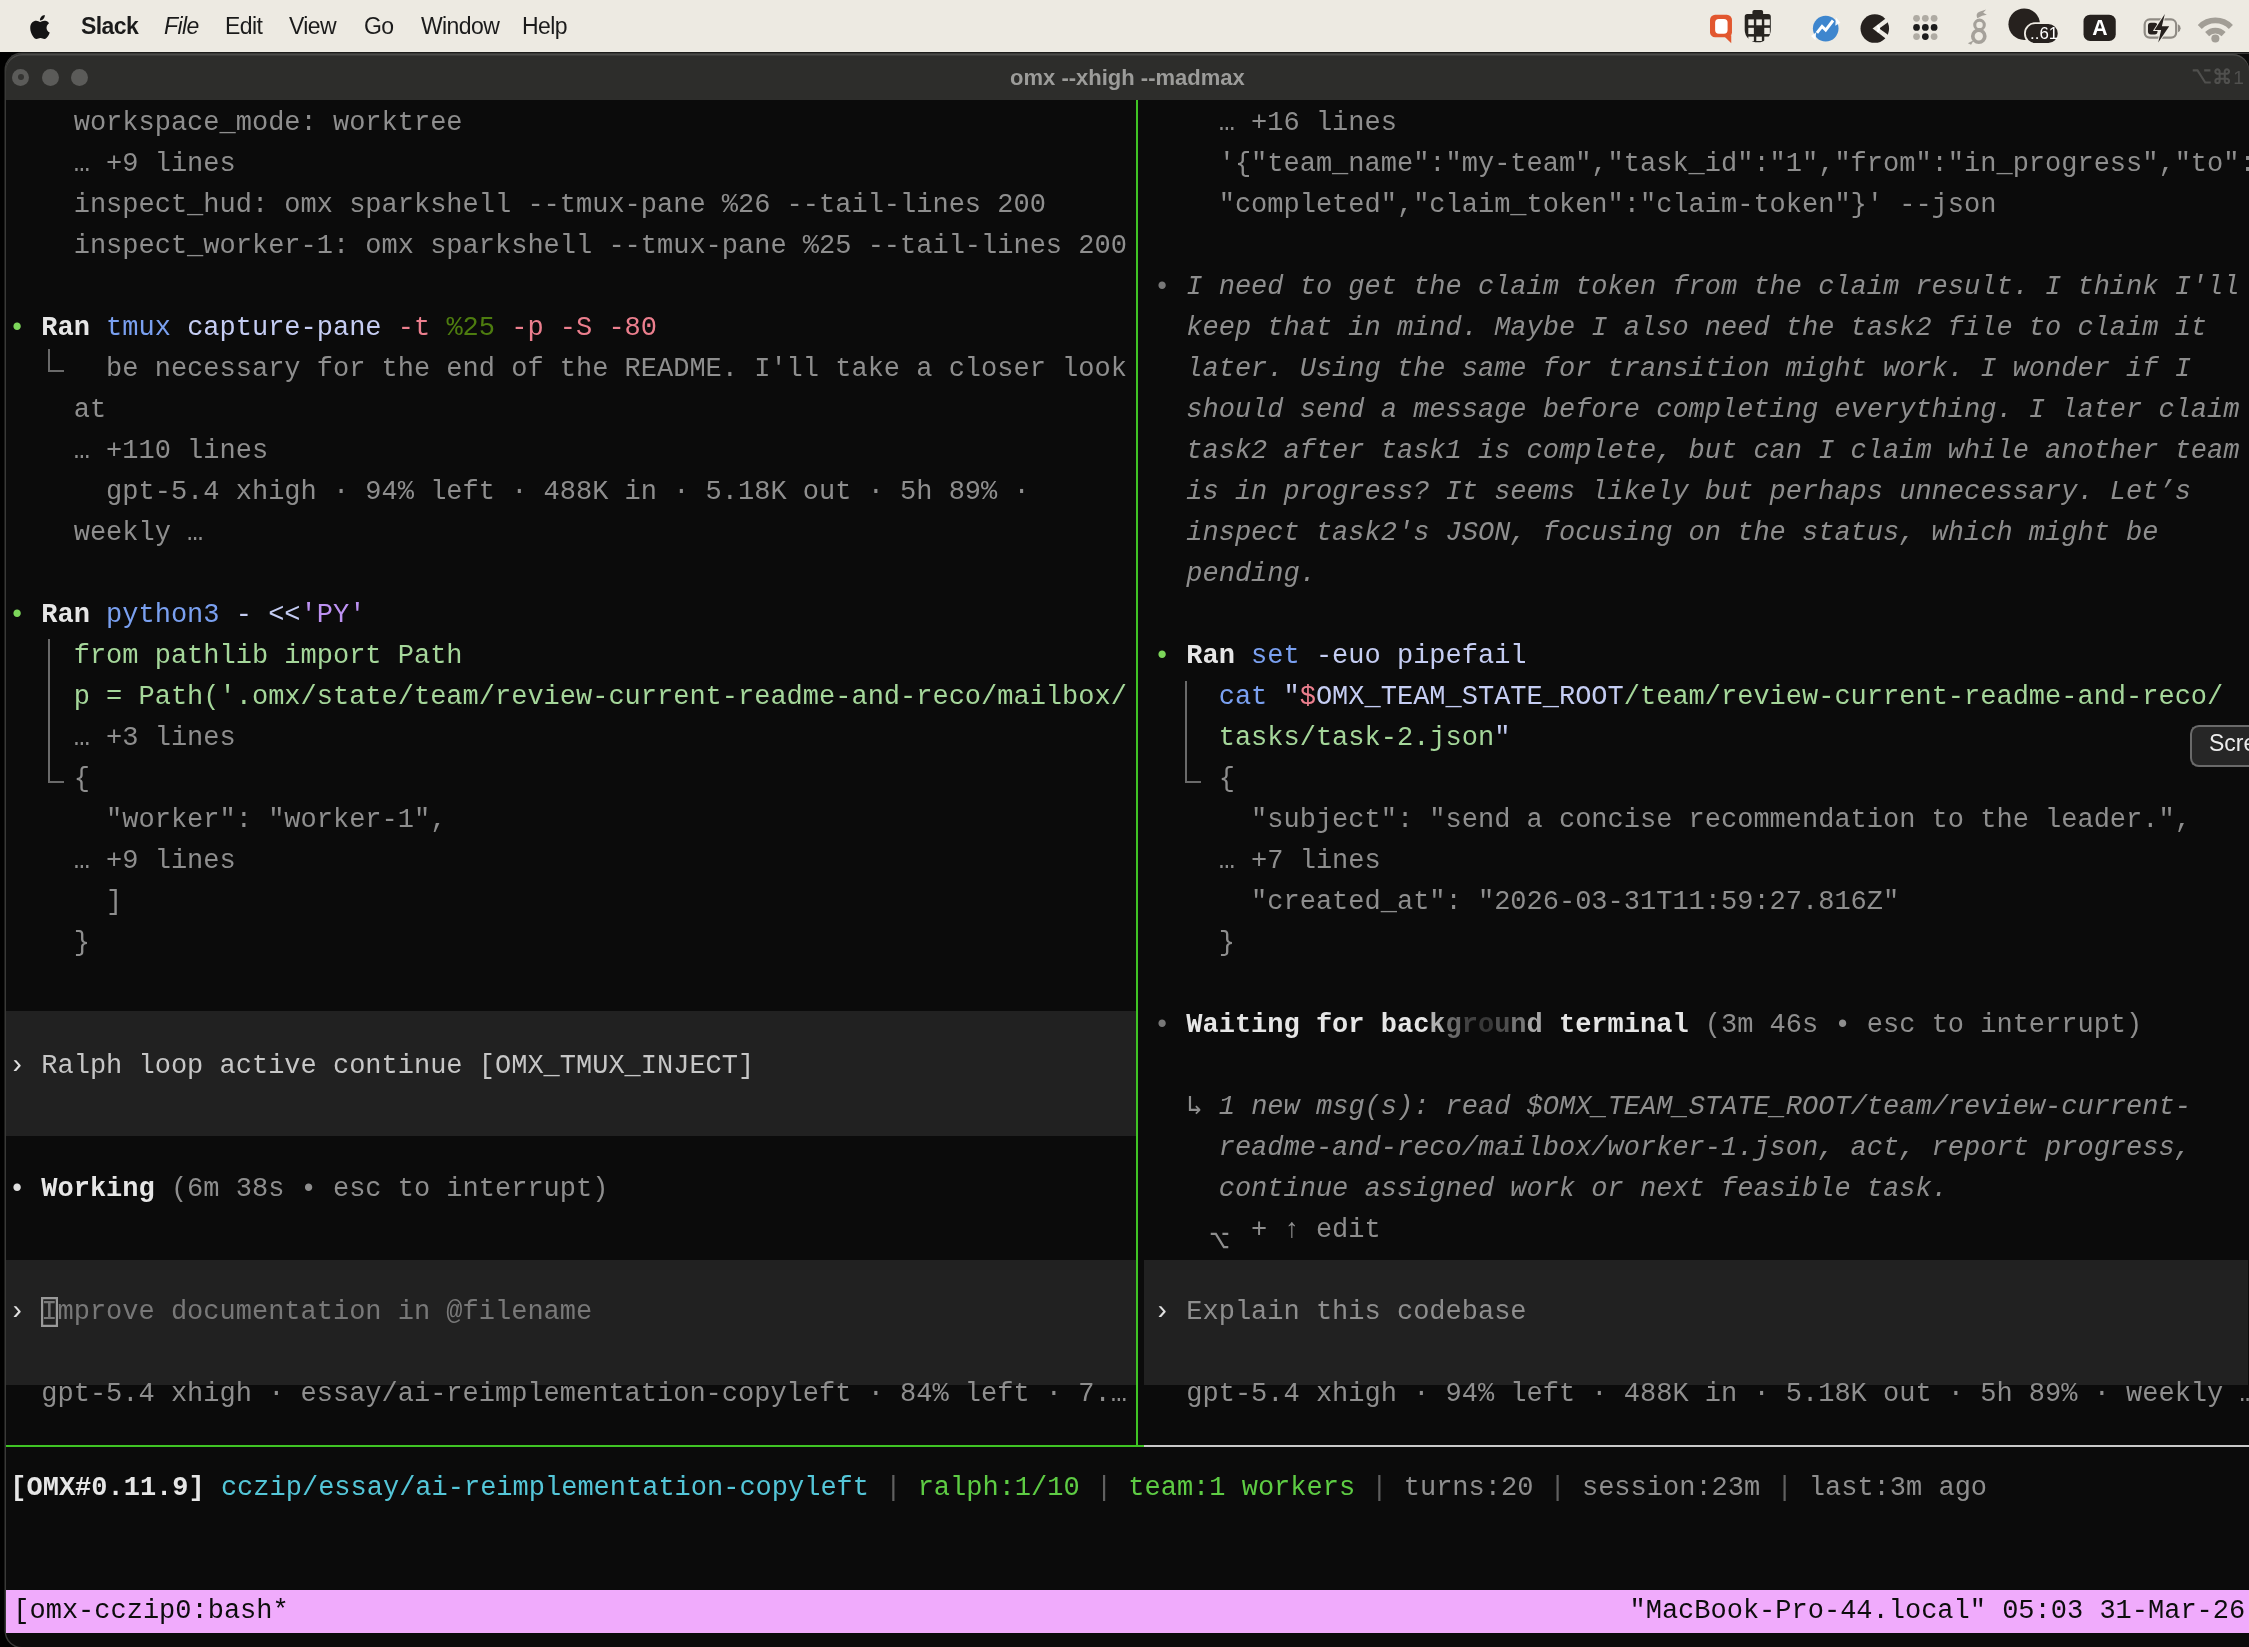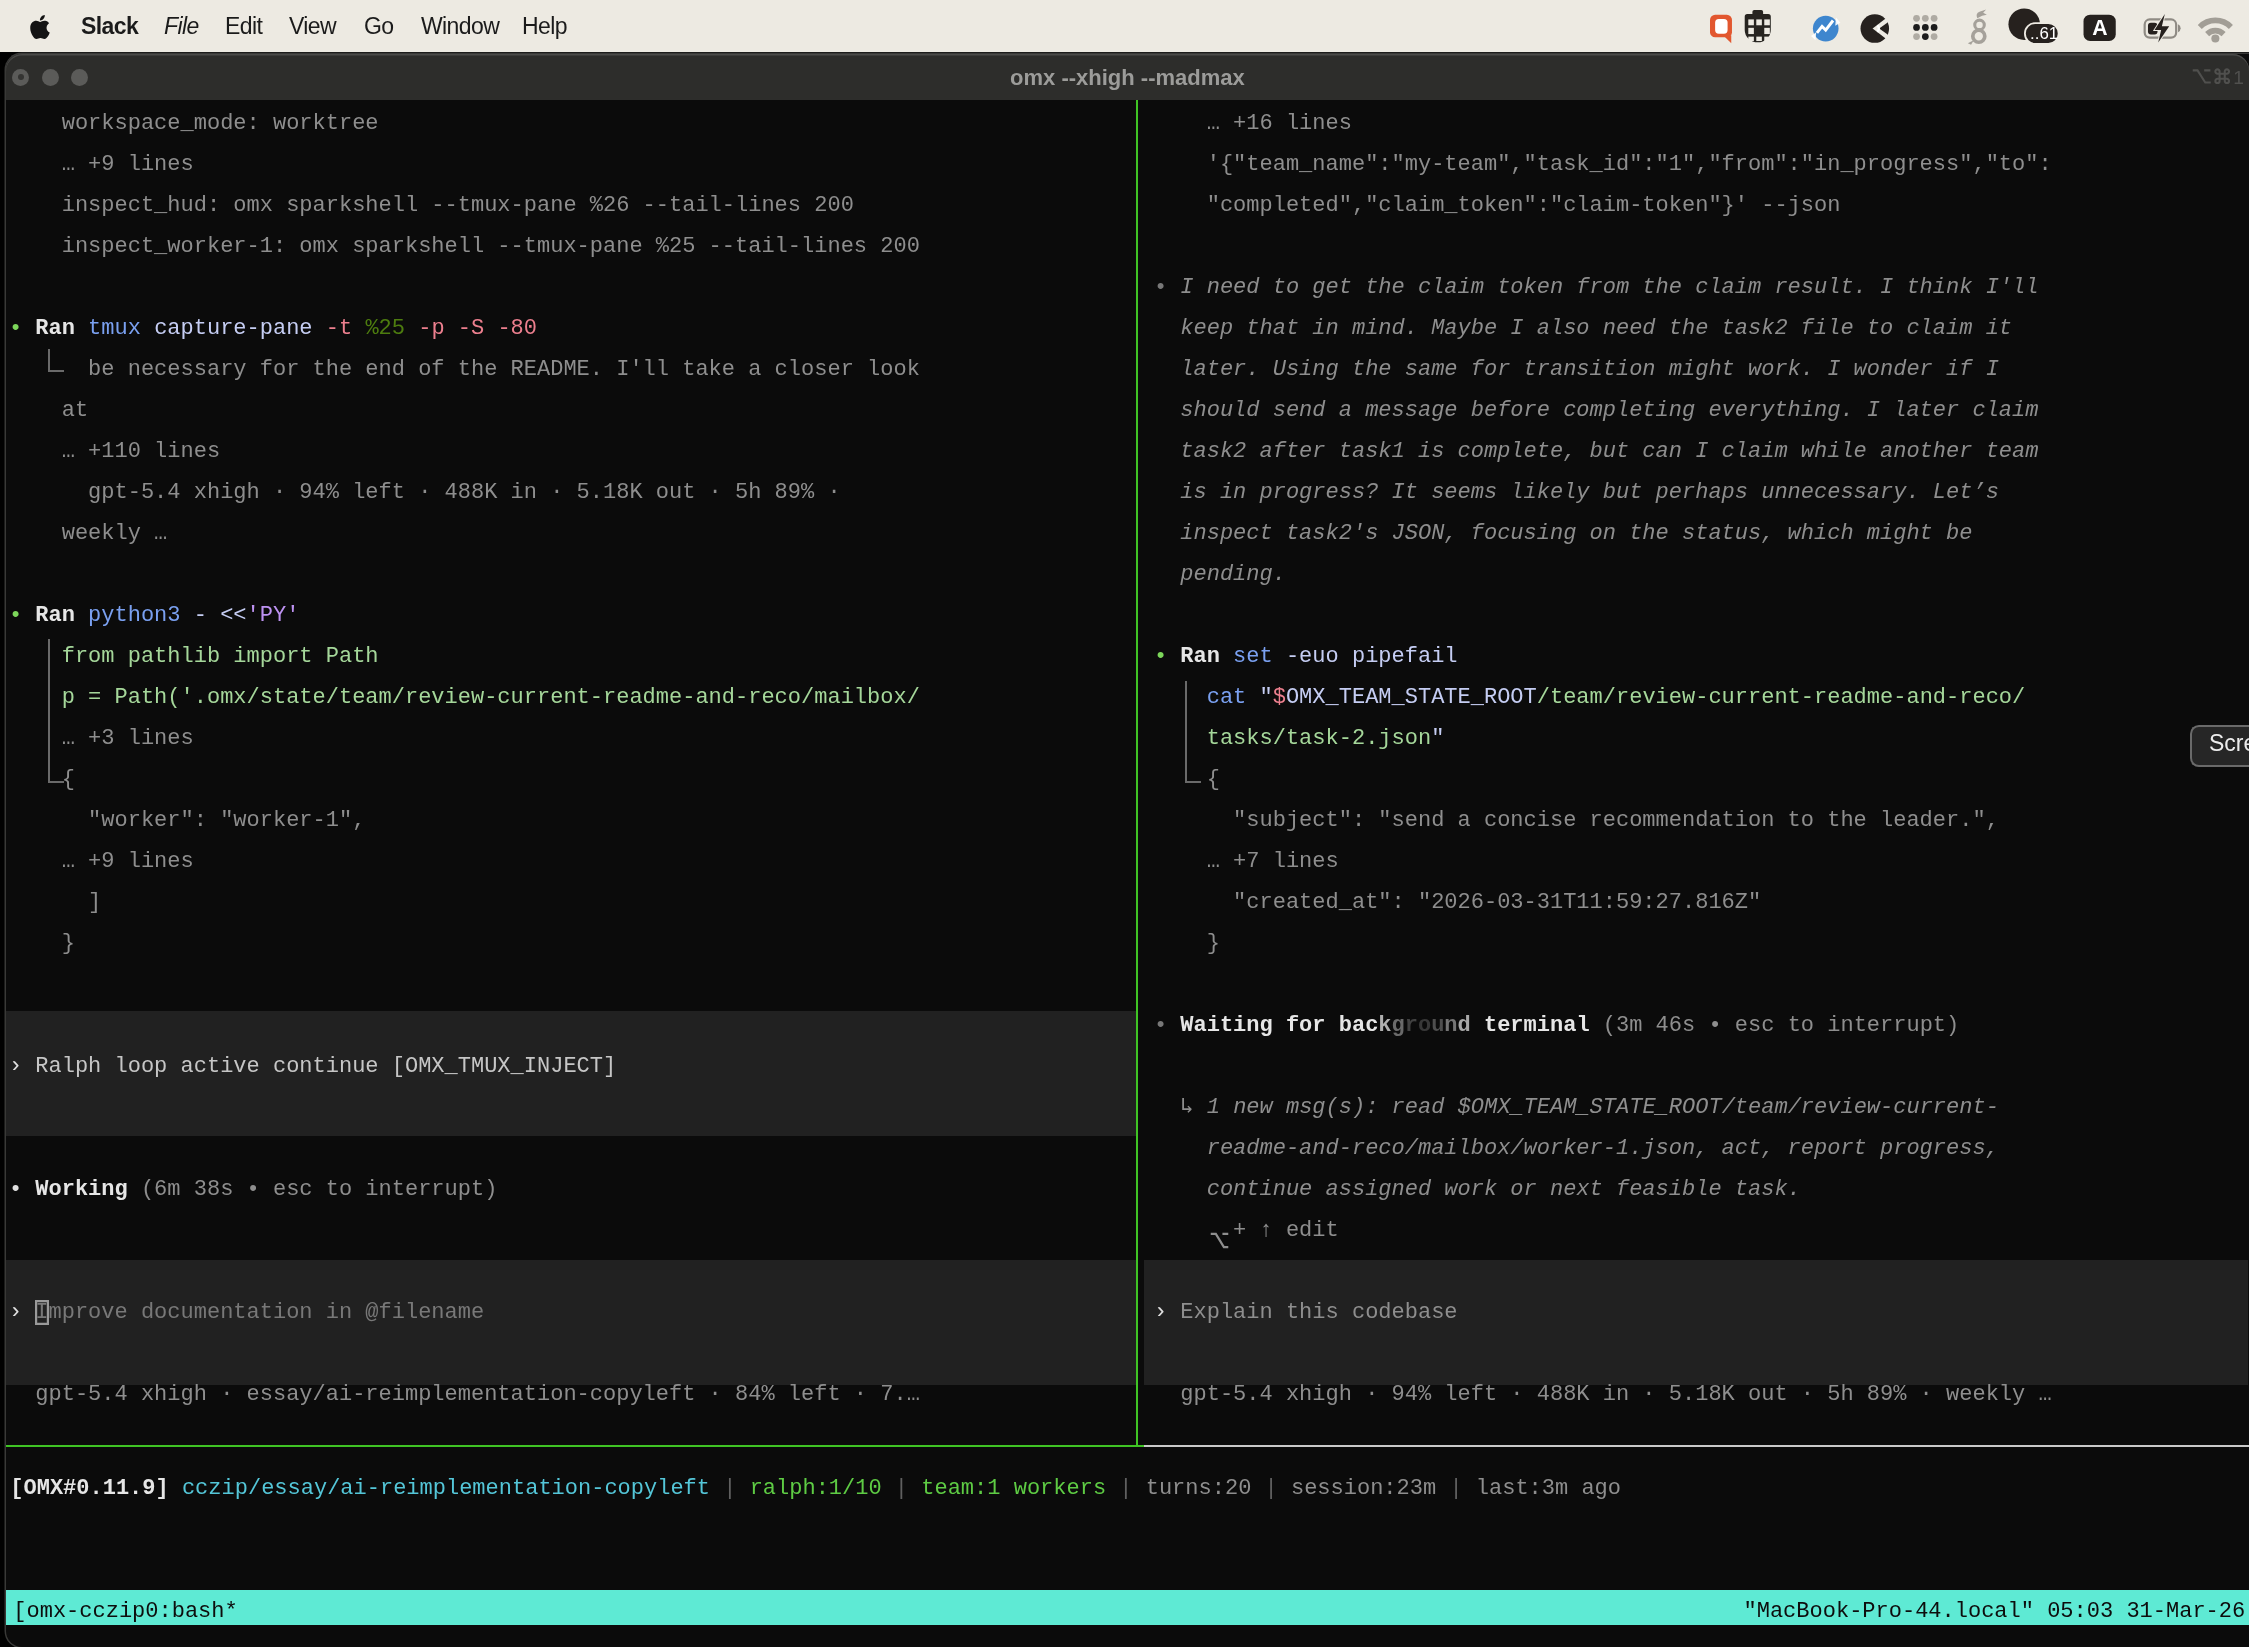--- a/index.html
+++ b/index.html
@@ -9,39 +9,39 @@
     font-family:"Liberation Sans",sans-serif;color:#1b1b1b;}
   .mi{position:absolute;top:0;height:52px;line-height:52px;font-size:23px;letter-spacing:-0.6px;}
   
   #win{position:absolute;left:5.9px;top:54px;width:2243px;height:1593px;background:#0B0B0B;border-radius:16px;box-shadow:0 0 0 1.5px #393937;padding-left:48px;}
   #titlebar{position:absolute;left:0;top:0;width:2243px;height:46px;background:#2D2D2B;border-radius:16px 16px 0 0;
     box-shadow:inset 0 1.5px 0 #4a4a48;}
   .tl{position:absolute;top:14.8px;width:17px;height:17px;border-radius:50%;background:#5B5B59;}
   #title{position:absolute;left:0;top:0;width:2243px;height:46px;line-height:47px;text-align:center;
     font-family:"Liberation Sans",sans-serif;font-weight:bold;font-size:22px;color:#9C9C9A;}
   
-  pre{margin:0;font-family:"Liberation Mono",monospace;font-size:22px;line-height:41px;color:#8E8E8E;white-space:pre;}
+  pre{margin:0;font-family:"Liberation Mono",monospace;font-size:27px;line-height:41px;color:#8E8E8E;white-space:pre;}
   .pane{position:absolute;}
   b{font-weight:bold;color:#E6E6E6;}
   .gb{color:#7CD65A;}   
   .bl{color:#7AA0F0;}   
   .lv{color:#C5CDF3;}   
   .pk{color:#EC7F8E;}   
   .og{color:#4d7c0f;}   
   .pu{color:#BD92F2;}   
   .gr{color:#A5D79A;}   
   .wt{color:#E0E0E0;}   
   .bx{color:#C6C6C6;}   
   .dm{color:#787878;}   
   .it{font-style:italic;}
   .boxbg{position:absolute;background:#212121;}
   #vline{position:absolute;left:1130px;top:46px;width:2.2px;height:1346px;background:#3FC424;}
   #hgreen{position:absolute;left:0px;top:1391px;width:1138px;height:2.2px;background:#3FC424;}
   #hgray{position:absolute;left:1138px;top:1391px;width:1105px;height:2.2px;background:#C9C9C9;}
-  #tmuxbar{position:absolute;left:0px;top:1536px;width:2243px;height:35px;background:#5eead4;color:#0d0d0d;}
+  #tmuxbar{position:absolute;left:0px;top:1536px;width:2243px;height:43px;background:#f0abfc;color:#0d0d0d;}
   #tmuxbar pre{color:#0d0d0d;line-height:43px;}
   .cur{box-shadow:inset 0 0 0 2.2px #9a9a9a;}
 </style>
 </head>
 <body>
 <div id="page">
   <div id="menubar">
     <svg class="mi" style="left:29.5px;top:14.8px;height:24px;width:20px" viewBox="0 0 814 1000">
       <path fill="#141414" d="M788.1 340.9c-5.8 4.5-108.2 62.2-108.2 190.5 0 148.4 130.3 200.9 134.2 202.2-.6 3.2-20.7 71.9-68.7 141.9-42.8 61.6-87.5 123.1-155.5 123.1s-85.5-39.5-164-39.5c-76.5 0-103.7 40.8-165.9 40.8s-105.6-57-155.5-127C46.7 790.7 0 663 0 541.8c0-194.4 126.4-297.5 250.8-297.5 66.1 0 121.2 43.4 162.7 43.4 39.5 0 101.1-46 176.3-46 28.5 0 130.9 2.6 198.3 99.2zm-234-181.5c31.1-36.9 53.1-88.1 53.1-139.3 0-7.1-.6-14.3-1.9-20.1-50.6 1.9-110.8 33.7-147.1 75.8-28.5 32.4-55.1 83.6-55.1 135.5 0 7.8 1.3 15.6 1.9 18.1 3.2.6 8.4 1.3 13.6 1.3 45.4 0 102.5-30.4 135.5-71.3z"></path>
     </svg>

